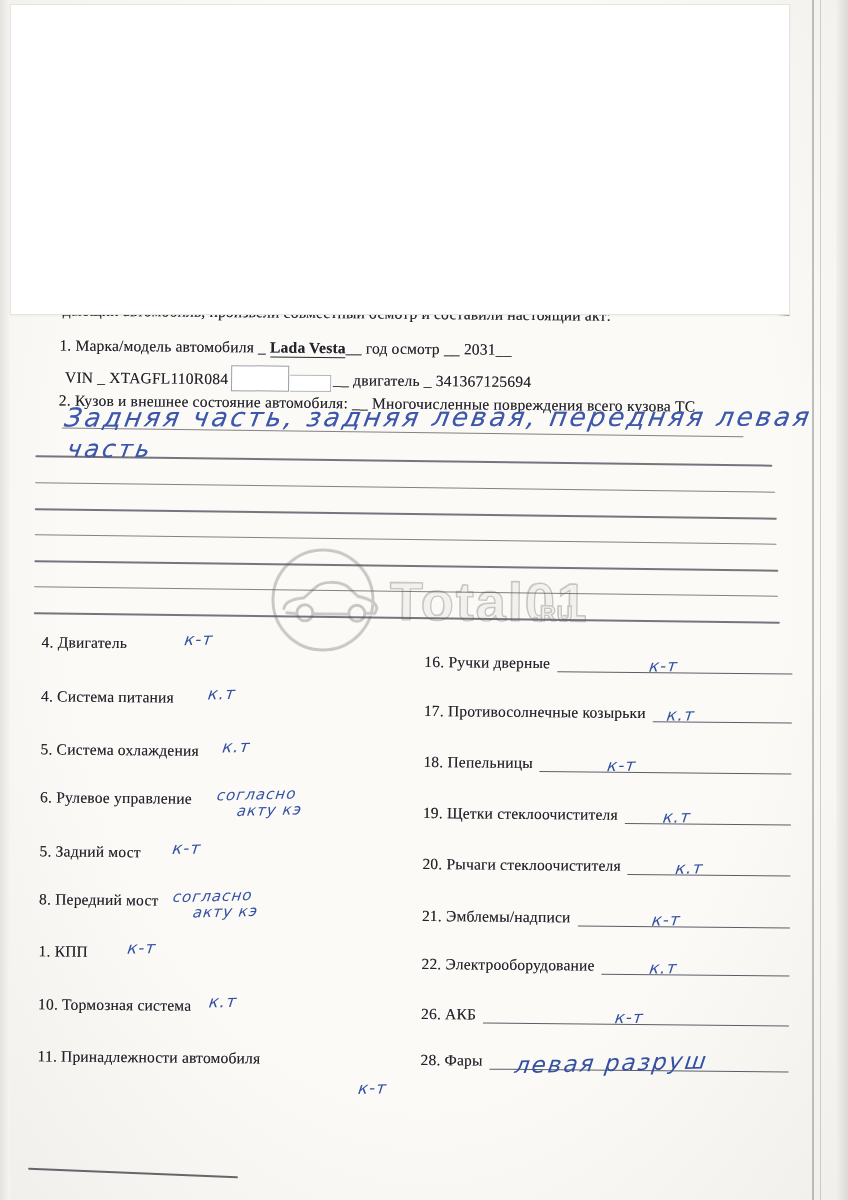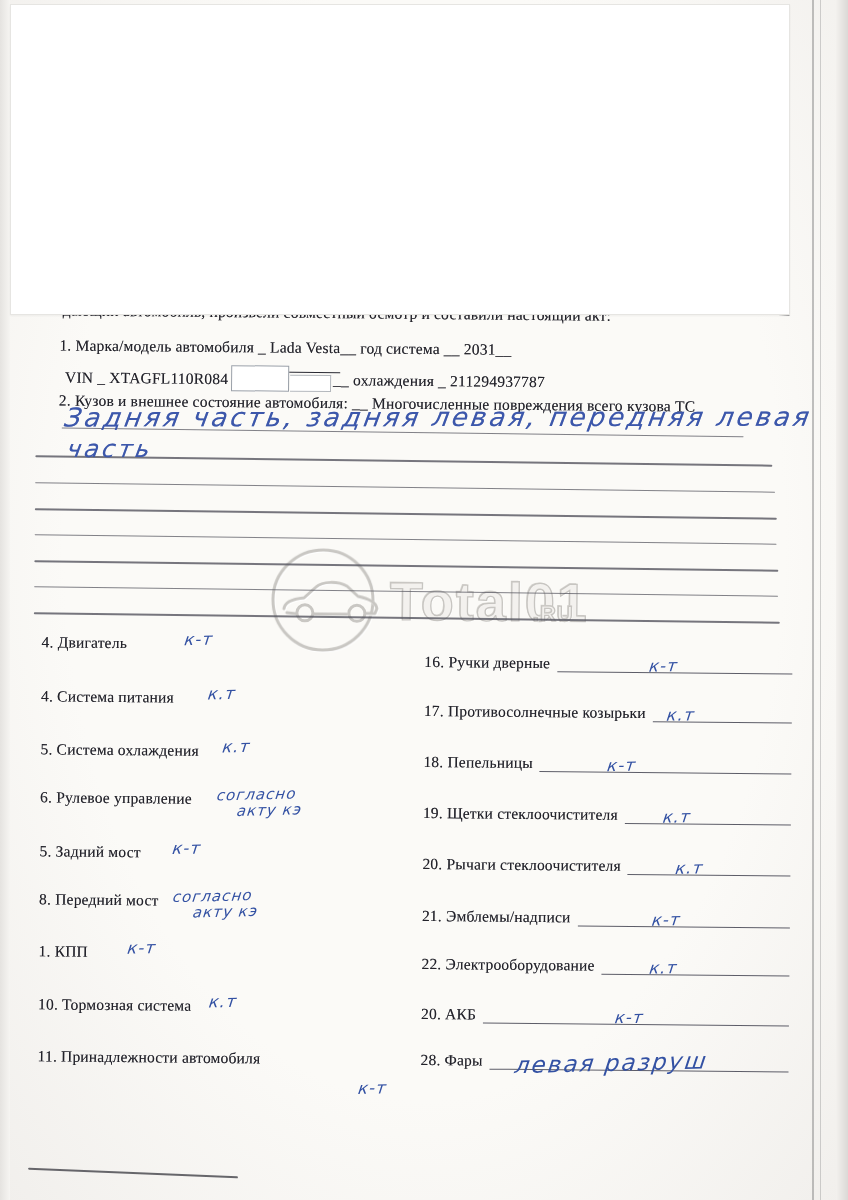--- a/index.html
+++ b/index.html
@@ -20,21 +20,21 @@
     transform-origin:424px 600px;
     z-index:2;
   }
   .typed{
     font-family:"Liberation Serif", serif;
     font-size:15.5px;color:#23232b;
     text-shadow:0 0 .6px rgba(35,35,43,.55);
     white-space:nowrap;letter-spacing:.2px;
   }
   .abs{position:absolute;}
-  .underlined{border-bottom:1.3px solid #2a2a33;padding-bottom:16px;}
+  .underlined{border-bottom:1.3px solid #2a2a33;padding-bottom:1px;font-weight:bold;}
   
   .hw{
     font-family:"DejaVu Sans", sans-serif;
     font-style:italic;color:#3351a3;
     display:inline-block;transform:skewX(-9deg) rotate(-2deg);
     white-space:nowrap;
   }
   .hw-big{
     font-size:26px;letter-spacing:3px;color:#3c57ab;
     transform:skewX(-10deg) rotate(-0.6deg);
@@ -123,30 +123,30 @@
       <div class="rline-h" style="left:34px;top:590px;width:744px;"></div>
       <div class="rline-h" style="left:34px;top:616px;width:746px;"></div>
     </div>
 
     <div class="abs typed" style="left:60px;top:305px;">дающий автомобиль, произвели совместный осмотр и составили настоящий акт:</div>
 
     <div class="abs typed" style="left:57px;top:340px;">
       <span>1. Марка/модель автомобиля</span>
       <span>_</span>
       <span class="underlined">Lada Vesta</span><span>__</span>
-      <span>год система</span>
+      <span>год осмотр</span>
       <span>__</span>
       <span>2031</span><span>__</span>
     </div>
 
     <div class="abs typed" style="left:63px;top:367px;">
       <span>VIN _</span>
       <span>XTAGFL110R084</span><span class="vin-box"></span><span class="vin-box2"></span><span>__</span>
-      <span>охлаждения _</span>
-      <span>211294937787</span>
+      <span>двигатель _</span>
+      <span>341367125694</span>
     </div>
 
     <div class="abs typed" style="left:57px;top:395px;">
       <span>2. Кузов и внешнее состояние автомобиля:</span>
       <span>__</span>
       <span>Многочисленные повреждения всего кузова ТС</span>
     </div>
 
     <div class="abs hw hw-big" style="left:64px;top:402px;">Задняя часть, задняя левая, передняя левая</div>
     <div class="abs hw hw-big" style="left:66px;top:438px;font-size:24px;">часть</div>
@@ -230,21 +230,21 @@
           <span class="hw" style="left:74px;">к-т</span>
         </span>
     </div>
     <div class="rrow" style="top:950px;">
       <span class="typed">22. Электрооборудование</span>
       <span class="rfill">
           <span class="hw" style="left:48px;">к.т</span>
         </span>
     </div>
     <div class="rrow" style="top:1000px;">
-      <span class="typed">20. АКБ</span>
+      <span class="typed">26. АКБ</span>
       <span class="rfill">
           <span class="hw" style="left:132px;">к-т</span>
         </span>
     </div>
     <div class="rrow" style="top:1046px;">
       <span class="typed">28. Фары</span>
       <span class="rfill">
           <span class="hw" style="left:26px;font-size:23px;letter-spacing:2px;bottom:-6px;">левая разруш</span>
         </span>
     </div>

